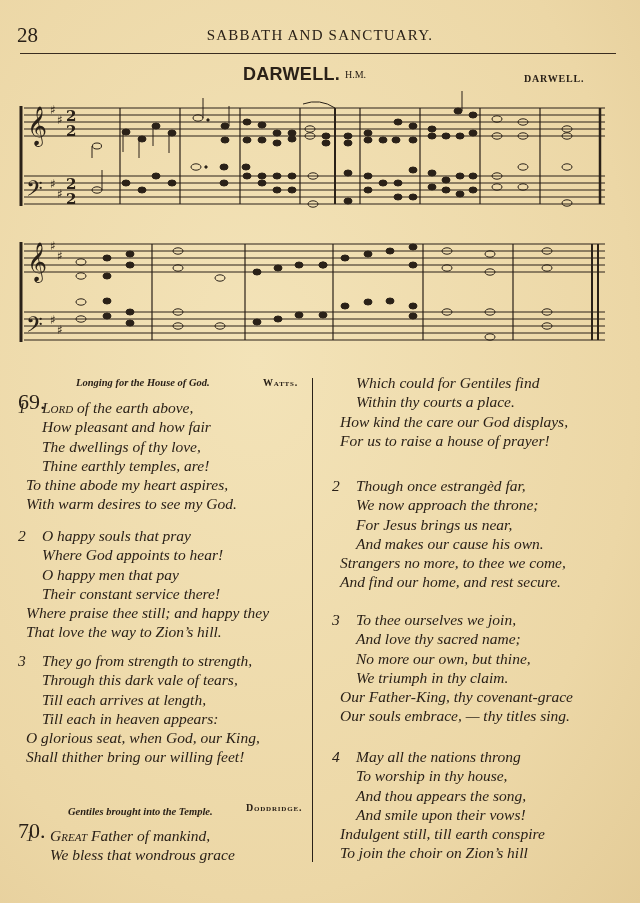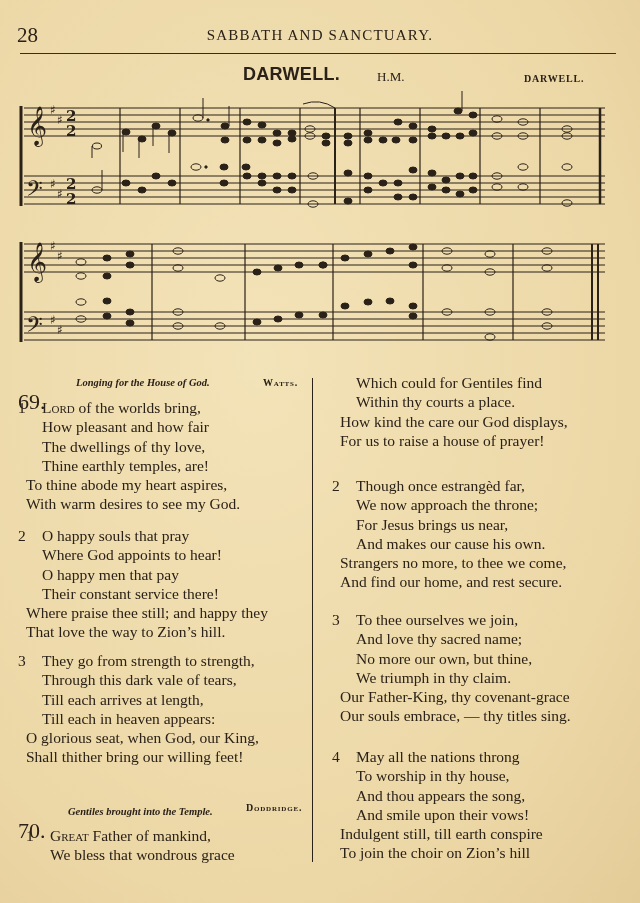--- a/index.html
+++ b/index.html
@@ -9,29 +9,29 @@
     background-image: radial-gradient(ellipse at 40% 40%, #f3e3b8 0%, #ecd7a6 70%, #e4cc98 100%);
     font-family:"Liberation Serif","DejaVu Serif",serif;
     color:#2a2118;
     position:relative;
   }
   .page { position:absolute; left:0; top:0; width:520px; height:903px; }
   .page-num { position:absolute; left:17px; top:23px; font-size:21px; }
   .running-head { position:absolute; left:0; width:640px; top:27px; text-align:center; font-size:15px; letter-spacing:1.2px; }
   .head-rule { position:absolute; left:20px; width:596px; top:53px; height:0; border-top:1.5px solid #3a2d20; }
   .tune-title { position:absolute; left:243px; top:64px; font-family:"Liberation Sans","DejaVu Sans",sans-serif; font-weight:bold; font-size:18px; letter-spacing:0.3px; }
-  .tune-meter { position:absolute; left:345px; top:69px; font-size:13px;margin-left:32px; }
+  .tune-meter { position:absolute; left:345px; top:69px; font-size:10px; }
   .tune-composer { position:absolute; left:524px; top:73px; font-size:10px; letter-spacing:0.8px; font-weight:bold; }
   .music { position:absolute; left:0; top:0; }
   .hymn-num { position:absolute; font-size:22px; font-weight:normal;margin-top:24px; }
   .hymn-sub { position:absolute; font-style:italic; font-weight:bold; font-size:10.5px; }
   .hymn-auth { position:absolute; font-size:10px; font-weight:bold; letter-spacing:0.8px; }
   .col-rule { position:absolute; left:312px; top:378px; width:0; height:484px; border-left:1.2px solid #2a2118; }
   .verse { position:absolute; font-size:15.5px; line-height:19.3px; }
-  .line { white-space:nowrap; height:19.3px; }
+  .line { white-space:nowrap; height:19.3px;font-style:italic; }
   .vn { display:inline-block; width:24px; }
   .ind { padding-left:24px; }
   .sc { font-variant:small-caps; }
 </style>
 </head>
 <body>
 
 <div class="page">
 
   <div class="page-num">28</div>
@@ -272,21 +272,21 @@
     </g>
   </svg>
 
   <div class="hymn-num" style="left:18px; top:365px;">69.</div>
   <div class="hymn-sub" style="left:76px; top:377px;">Longing for the House of God.</div>
   <div class="hymn-auth sc" style="left:263px; top:377px;">Watts.</div>
 
   <div class="col-rule"></div>
 
   <div class="verse" style="left:18px; top:398px;">
-    <div class="line"><span class="vn">1</span><span class="sc">Lord</span> <span>of the worlds bring,</span></div>
+    <div class="line"><span class="vn">1</span><span class="sc">Lord</span> <span>of the earth above,</span></div>
     <div class="line ind">How pleasant and how fair</div>
     <div class="line ind">The dwellings of thy love,</div>
     <div class="line ind">Thine earthly temples, are!</div>
     <div class="line" style="padding-left:8px">To thine abode my heart aspires,</div>
     <div class="line" style="padding-left:8px">With warm desires to see my God.</div>
   </div>
 
   <div class="verse" style="left:18px; top:526px;">
     <div class="line"><span class="vn">2</span><span>O happy souls that pray</span></div>
     <div class="line ind">Where God appoints to hear!</div>

